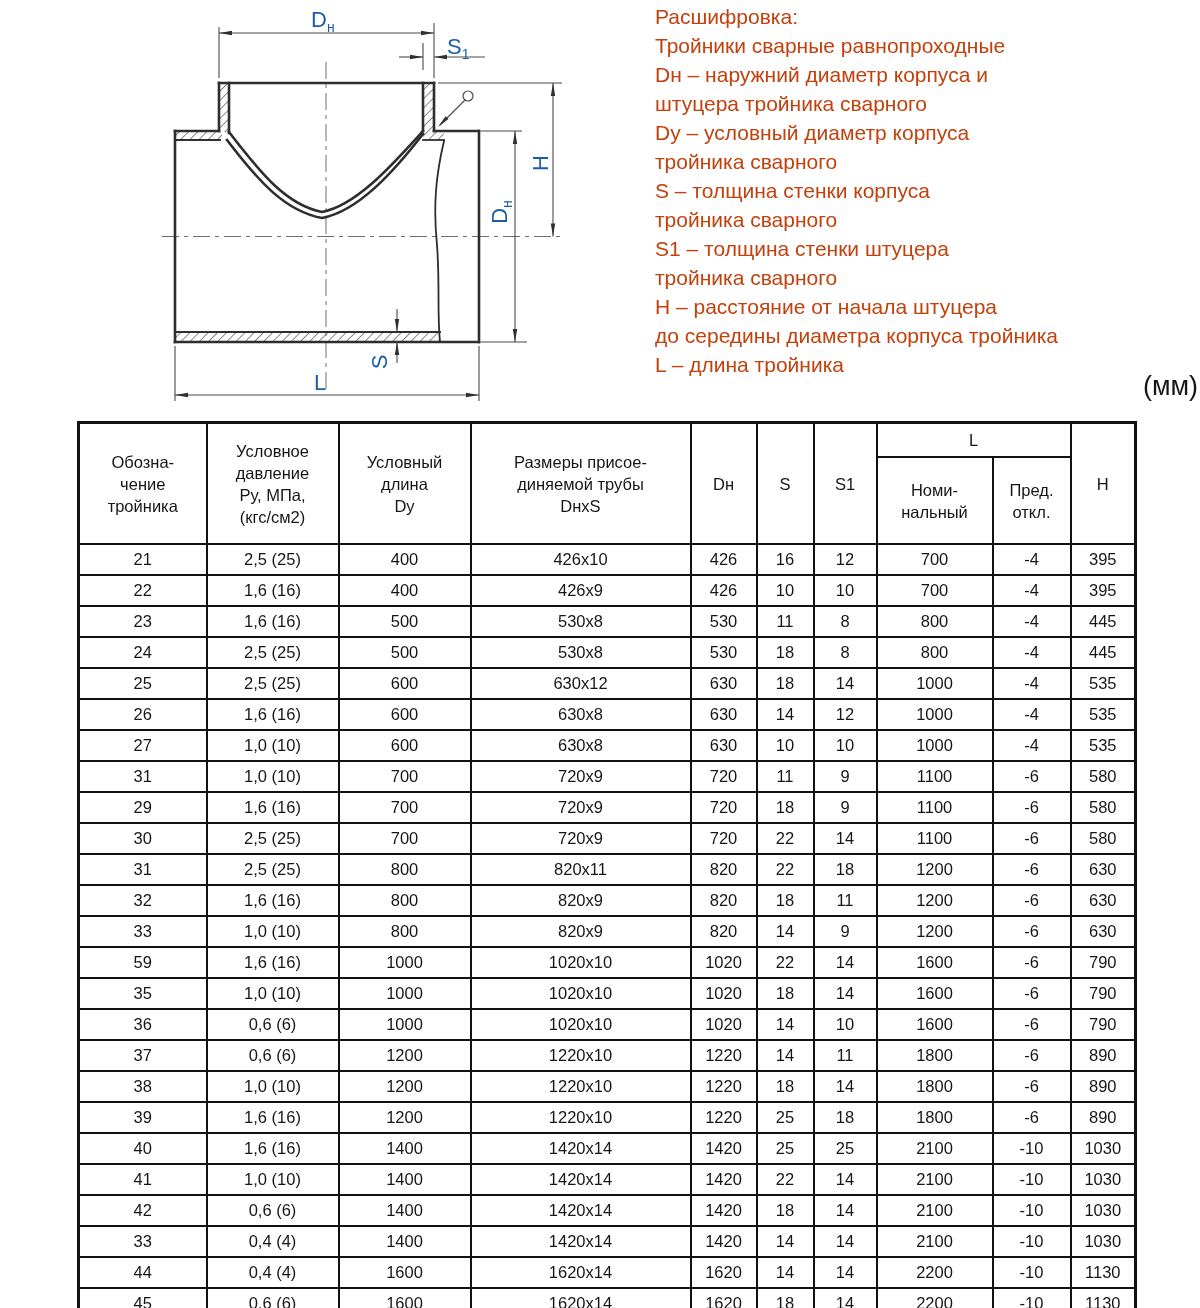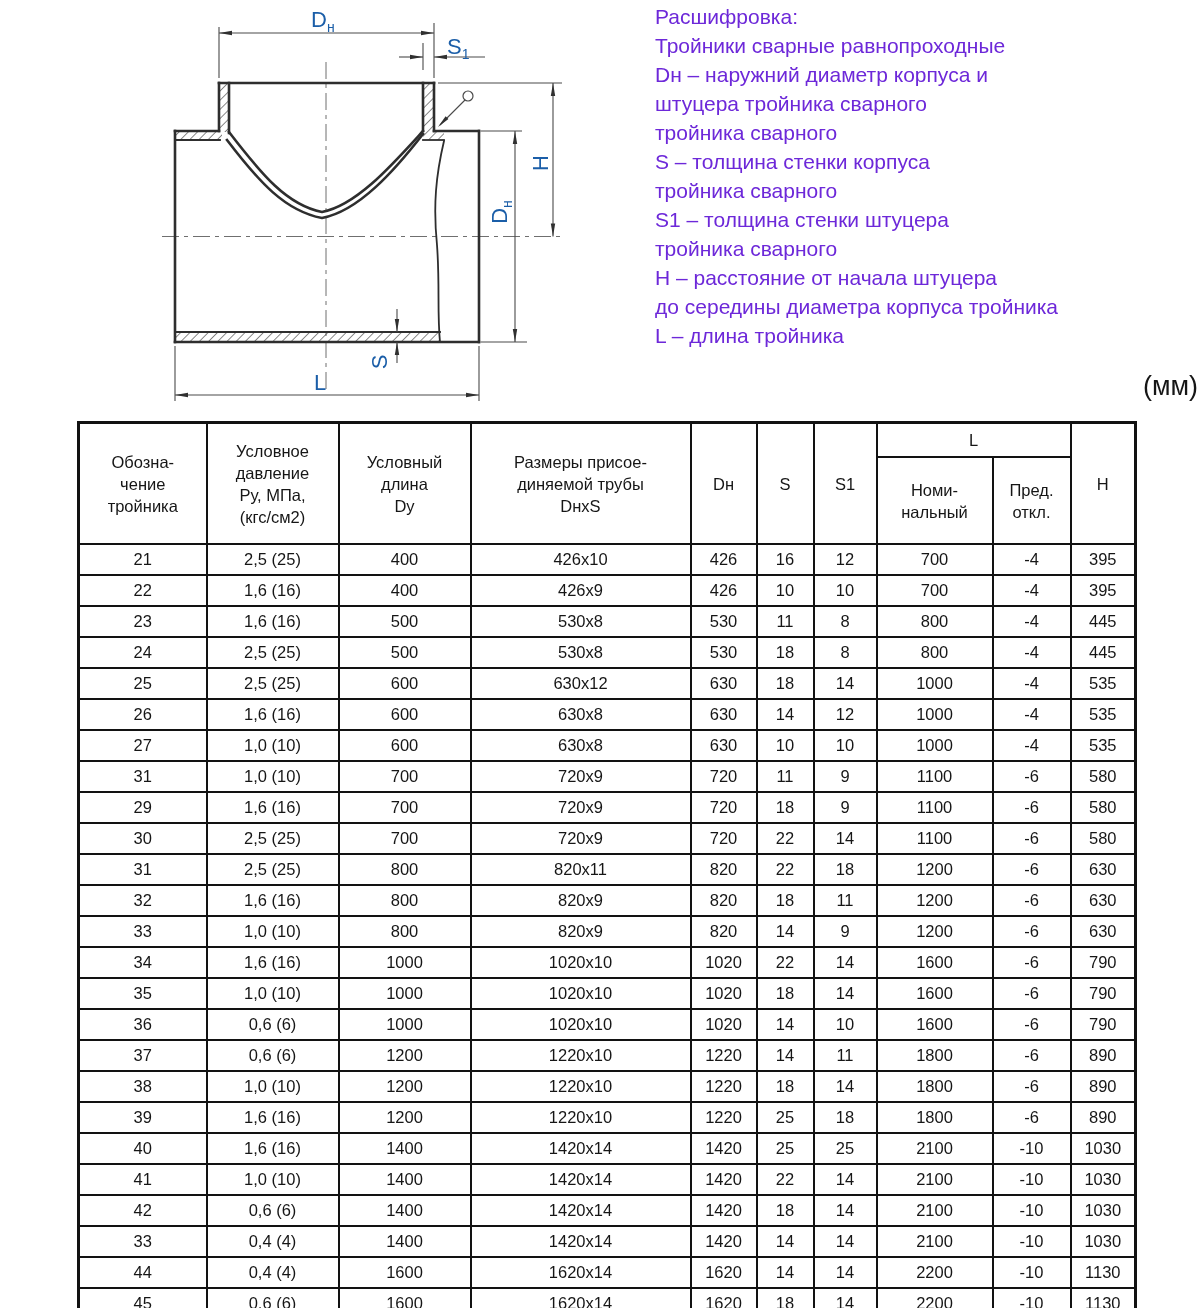--- a/index.html
+++ b/index.html
@@ -18,21 +18,21 @@
   .cl     { stroke:#6f6f6f; stroke-width:1; fill:none; stroke-dasharray:17 5 4 5; }
   .arr    { fill:#303030; stroke:none; }
   .hatchbox { fill:url(#hatch); stroke:none; }
   .dim-label { fill:#1b5ea8; font-size:22px; font-family:"Liberation Sans",sans-serif; }
   .dim-sub   { font-size:14px; }
   .leader-circle { fill:#ffffff; stroke:#4a4a4a; stroke-width:1.2; }
 
   
   .legend {
     position:absolute; left:648px; top:2px; width:482px;
-    font-size:21px; line-height:29px; color:#6d28d9;
+    font-size:21px; line-height:29px; color:#c2410c;
   }
   .legend-line { white-space:nowrap; }
   .units {
     position:absolute; right:2px; top:371px;
     font-size:27px;
   }
 
   
   table.dims {
     position:absolute; left:70px; top:421px;
@@ -145,20 +145,21 @@
     <text class="dim-label" x="373" y="369" text-anchor="middle" transform="rotate(-90 373 362)">S</text>
     <text class="dim-label" x="313" y="390" text-anchor="middle">L</text>
   </svg>
 
   <div class="legend">
     <div id="legend-lines">
         <div class="legend-line">Расшифровка:</div>
         <div class="legend-line">Тройники сварные равнопроходные</div>
         <div class="legend-line">Dн – наружний диаметр корпуса и</div>
         <div class="legend-line">штуцера тройника сварного</div>
+        <div class="legend-line">Dу – условный диаметр корпуса</div>
         <div class="legend-line">тройника сварного</div>
         <div class="legend-line">S – толщина стенки корпуса</div>
         <div class="legend-line">тройника сварного</div>
         <div class="legend-line">S1 – толщина стенки штуцера</div>
         <div class="legend-line">тройника сварного</div>
         <div class="legend-line">H – расстояние от начала штуцера</div>
         <div class="legend-line">до середины диаметра корпуса тройника</div>
         <div class="legend-line">L – длина тройника</div>
       </div>
   </div>
@@ -356,21 +357,21 @@
           <td>800</td>
           <td>820x9</td>
           <td>820</td>
           <td>14</td>
           <td>9</td>
           <td>1200</td>
           <td>-6</td>
           <td>630</td>
         </tr>
         <tr>
-          <td>34</td>
+          <td>59</td>
           <td>1,6 (16)</td>
           <td>1000</td>
           <td>1020x10</td>
           <td>1020</td>
           <td>22</td>
           <td>14</td>
           <td>1600</td>
           <td>-6</td>
           <td>790</td>
         </tr>

